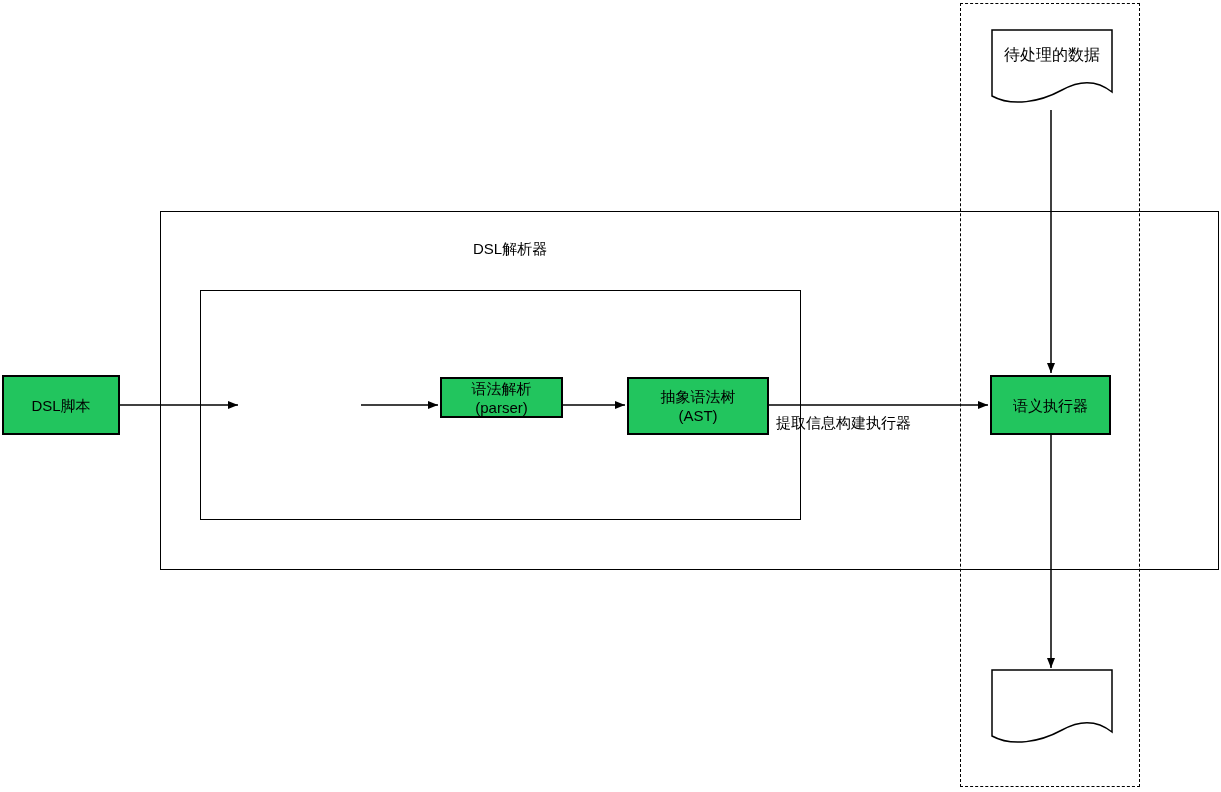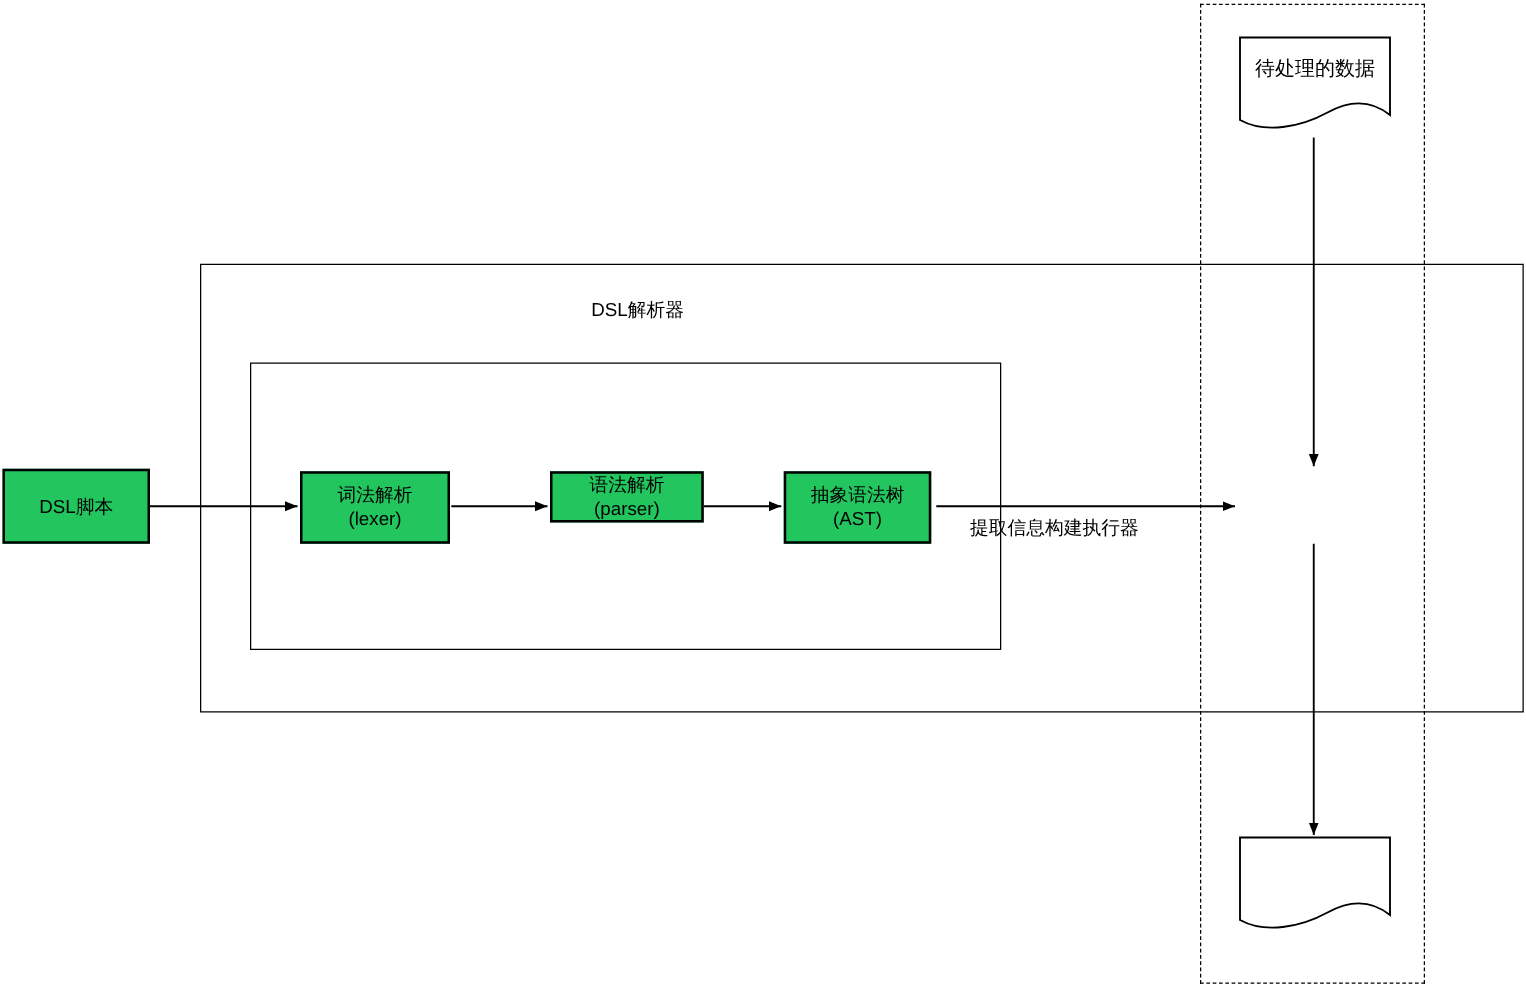--- a/index.html
+++ b/index.html
@@ -89,34 +89,33 @@
     <line x1="1051" y1="435" x2="1051" y2="668" stroke="#000000" stroke-width="1.5" marker-end="url(#arrowhead)"></line>
 
     <path d="M992,30 L1112,30 L1112,92 C1097,80 1080,80 1062,90 C1040,102 1012,107 992,96 Z" fill="#ffffff" stroke="#000000" stroke-width="1.5"></path>
     <path d="M992,670 L1112,670 L1112,732 C1097,720 1080,720 1062,730 C1040,742 1012,747 992,736 Z" fill="#ffffff" stroke="#000000" stroke-width="1.5"></path>
   </svg>
 
   <div class="node" style="left:2px; top:375px; width:118px; height:60px;">
     <span>DSL脚本</span>
   </div>
 
-  <div class="node" style="left:240px; top:377px; width:120px; height:58px;">
-    <span>词法解析</span>
-    <span>(lexer)</span>
-  </div>
 
   <div class="node" style="left:440px; top:377px; width:123px; height:41px;">
     <span>语法解析</span>
     <span>(parser)</span>
   </div>
 
-  <div class="node" style="left:627px; top:377px; width:118px; height:58px;">
+  <div class="node" style="left:627px; top:377px; width:142px; height:58px;">
     <span>抽象语法树</span>
     <span>(AST)</span>
   </div>
 
+  <div class="node" style="left:990px; top:375px; width:121px; height:60px;">
+    <span>语义执行器</span>
+  </div>
 
   <div class="doc-label" style="left:992px; top:33px; width:120px; height:45px;">
     <span>待处理的数据</span>
   </div>
 
 
 </div>
 
 </body></html>

